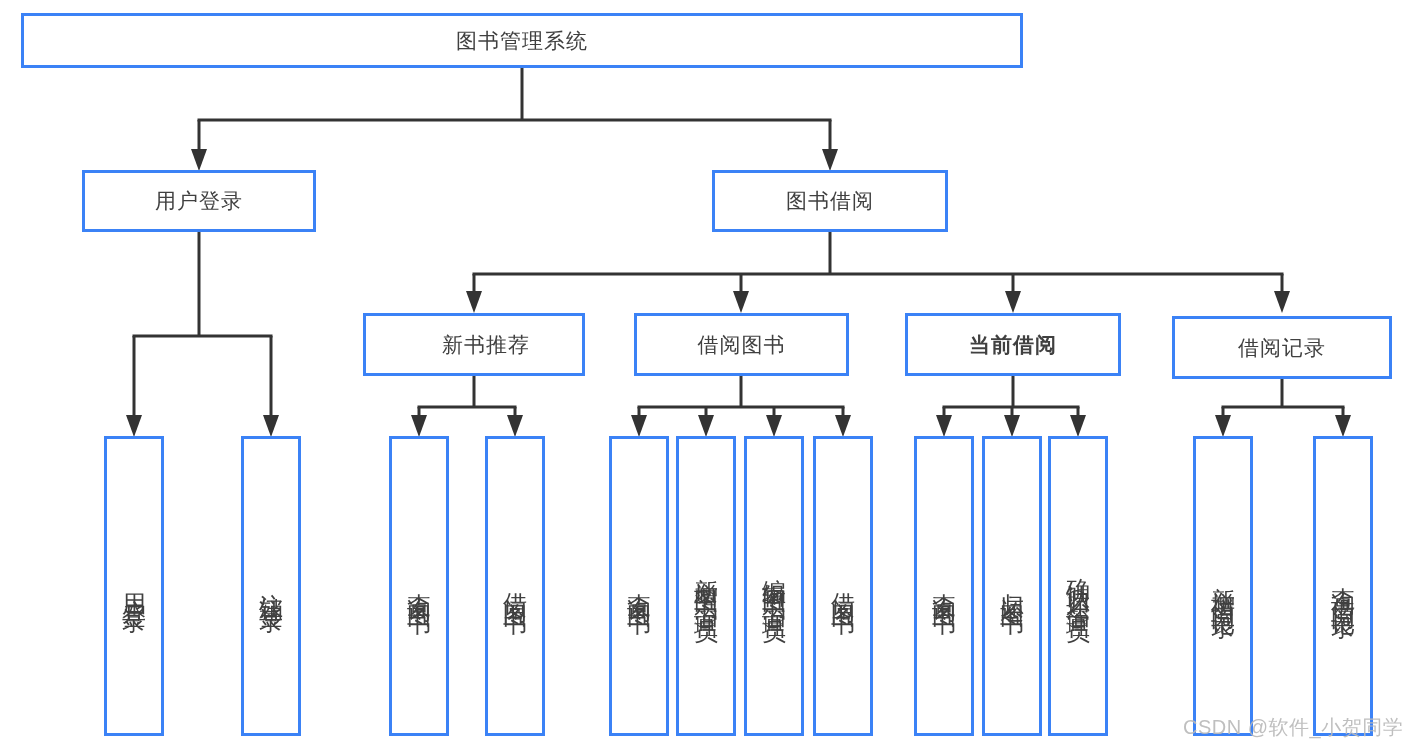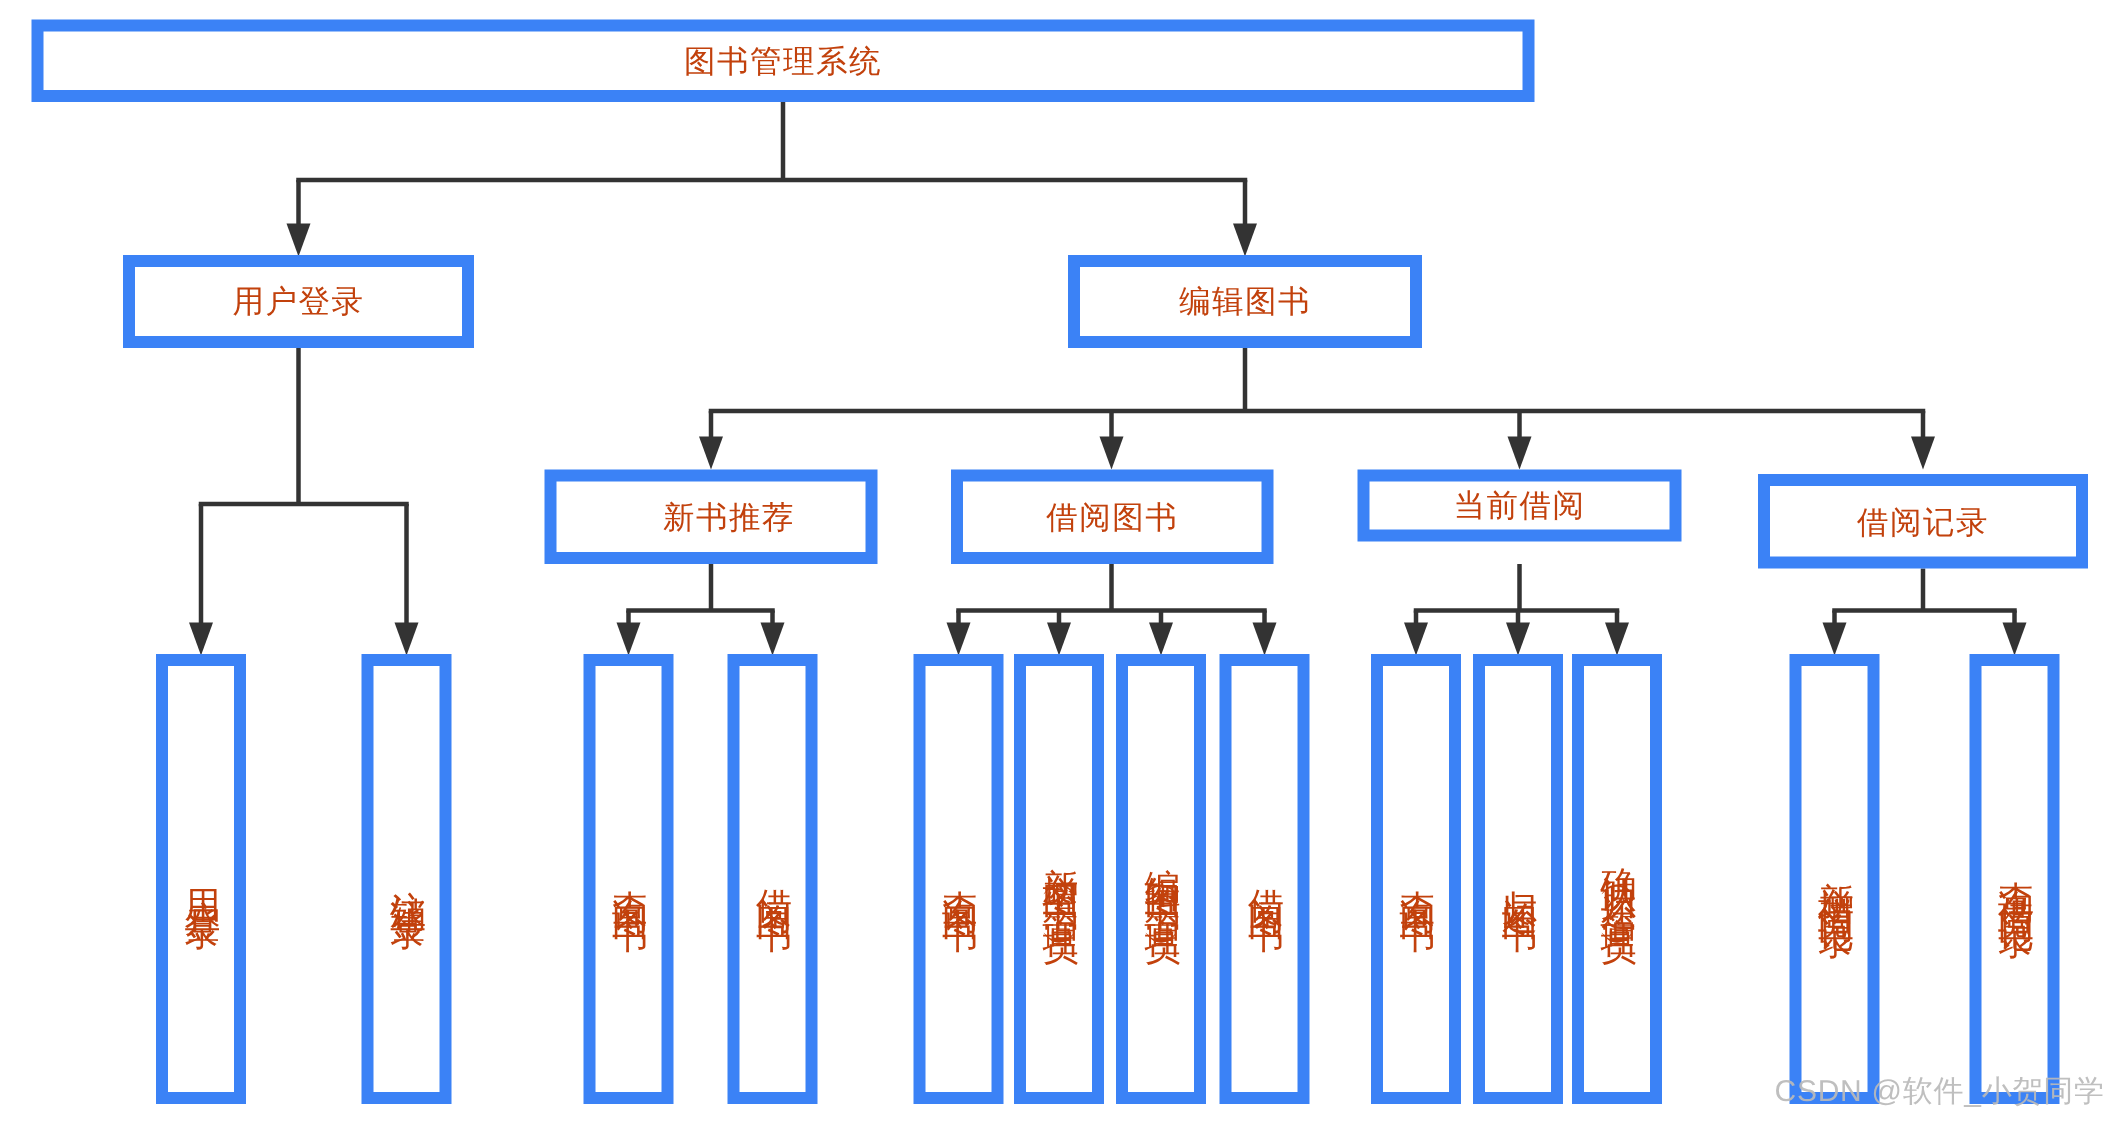--- a/index.html
+++ b/index.html
@@ -13,23 +13,23 @@
   }
   .wires {
     position: absolute;
     left: 0; top: 0;
     width: 1405px; height: 747px;
     z-index: 1;
   }
   .box {
     position: absolute;
     box-sizing: border-box;
-    border: 8px solid #3b82f6;
+    border: 3px solid #3b82f6;
     background: #ffffff;
-    color: #c2410c;
+    color: #404040;
     display: flex;
     align-items: center;
     justify-content: center;
     z-index: 2;
   }
   .hbox { font-size: 21px; letter-spacing: 1px; }
   .root-box { font-size: 21px; letter-spacing: 1px; }
   .leaf {
     writing-mode: vertical-rl;
     text-orientation: mixed;
@@ -117,25 +117,25 @@
       <polygon points="1004,415 1020,415 1012,437"></polygon>
       <polygon points="1070,415 1086,415 1078,437"></polygon>
       <polygon points="1215,415 1231,415 1223,437"></polygon>
       <polygon points="1335,415 1351,415 1343,437"></polygon>
     </g>
   </svg>
 
   <div class="box root-box" style="left:21px; top:13px; width:1002px; height:55px;">图书管理系统</div>
 
   <div class="box hbox" style="left:82px; top:170px; width:234px; height:62px;">用户登录</div>
-  <div class="box hbox" style="left:712px; top:170px; width:236px; height:62px;">编辑图书</div>
+  <div class="box hbox" style="left:712px; top:170px; width:236px; height:62px;">图书借阅</div>
 
   <div class="box hbox" style="left:363px; top:313px; width:222px; height:63px;padding-left:24px;">新书推荐</div>
   <div class="box hbox" style="left:634px; top:313px; width:215px; height:63px;">借阅图书</div>
-  <div class="box hbox" style="left:905px; top:313px; width:216px; height:48px;">当前借阅</div>
+  <div class="box hbox" style="left:905px; top:313px; width:216px; height:63px;font-weight:bold;">当前借阅</div>
   <div class="box hbox" style="left:1172px; top:316px; width:220px; height:63px;">借阅记录</div>
 
   <div class="box leaf" style="left:104px; top:436px; width:60px; height:300px;">用户登录</div>
   <div class="box leaf" style="left:241px; top:436px; width:60px; height:300px;">注销登录</div>
 
   <div class="box leaf" style="left:389px; top:436px; width:60px; height:300px;">查询图书</div>
   <div class="box leaf" style="left:485px; top:436px; width:60px; height:300px;">借阅图书</div>
 
   <div class="box leaf" style="left:609px; top:436px; width:60px; height:300px;">查询图书</div>
   <div class="box leaf" style="left:676px; top:436px; width:60px; height:300px;">新增图书（管理员）</div>

